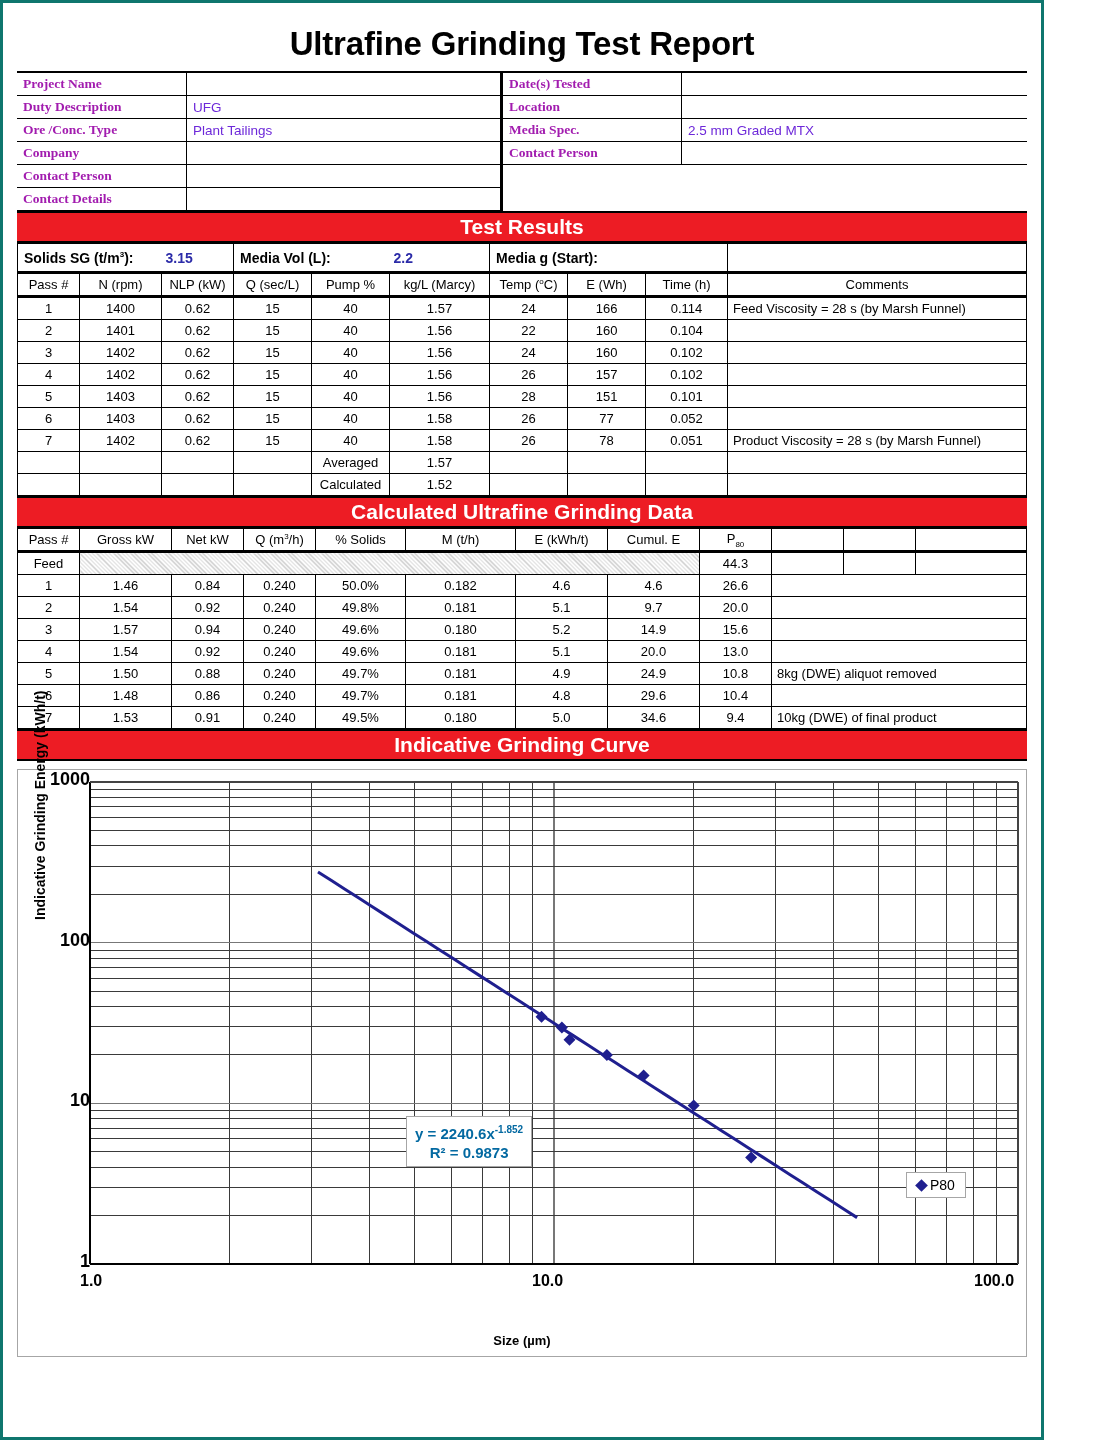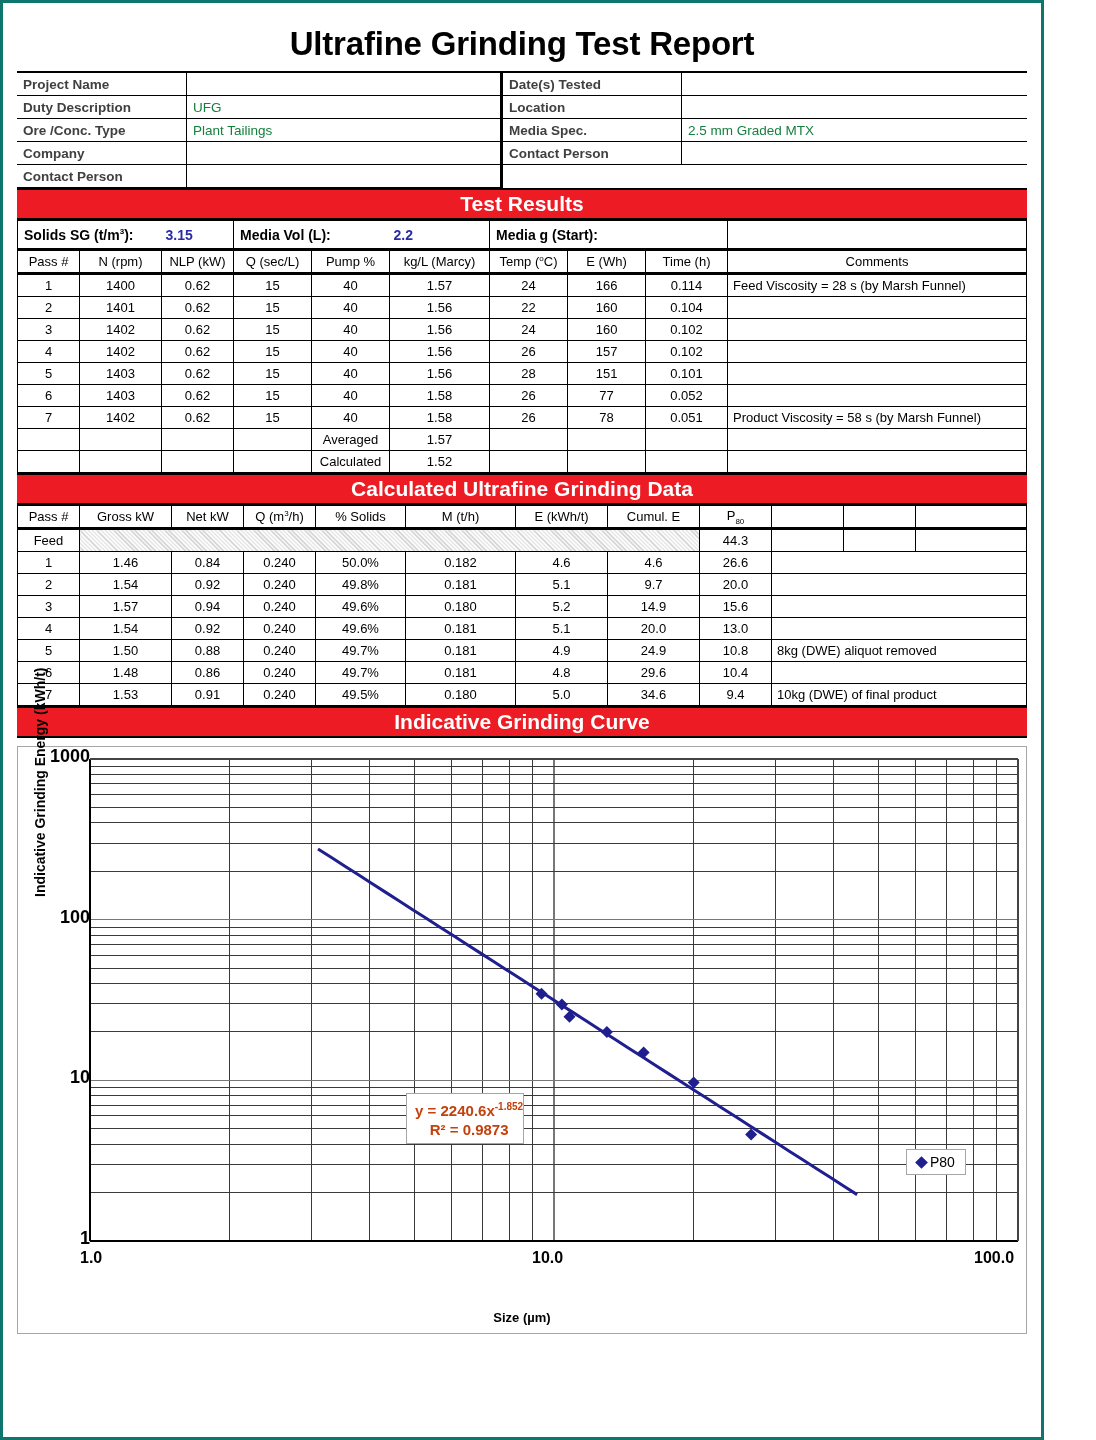--- a/index.html
+++ b/index.html
@@ -38,22 +38,22 @@
   .hdr-left { width: 483px; border-right: 3px solid #000; }
   .hdr-right { flex: 1; }
   .hdrwrap td {
     height: 22px;
     font-size: 13.5px;
     border-bottom: 1px solid #000;
     padding: 0 0 0 6px;
     vertical-align: middle;
     white-space: nowrap;
   }
-  .hdrwrap td.lbl { font-weight: bold; color: #404040; }
-  .hdrwrap td.val { color: #15803d; font-weight: normal; }
+  .hdrwrap td.lbl { font-weight: bold; color: #a21caf; font-family: Liberation Serif, serif; }
+  .hdrwrap td.val { color: #6d28d9; font-weight: normal; }
   .hdr-left td.lbl { width: 163px; border-right: 1px solid #000; }
   .hdr-right td.lbl { width: 172px; border-right: 1px solid #000; }
 
   
   .banner {
     margin: 0 14px;
     background: #ed1c24;
     color: #ffffff;
     font-size: 21px;
     font-weight: bold;
@@ -139,23 +139,23 @@
     position: absolute;
     font-size: 16px; font-weight: bold;
     white-space: nowrap;
   }
   .plotsvg { position: absolute; left: 0; top: 0; }
   .eqbox {
     position: absolute;
     background: #ffffff;
     border: 1px solid #a6a6a6;
     font-size: 15px; font-weight: bold;
-    color: #c2410c;
+    color: #0369a1;
     text-align: center;
-    padding: 3px 0 4px 8px;
+    padding: 3px 8px 4px 8px;
     line-height: 19px;
   }
   .eqbox .sup { font-size: 10px; vertical-align: super; }
   .legendbox {
     position: absolute;
     background: #ffffff;
     border: 1px solid #a6a6a6;
     font-size: 14px;
     color: #000;
     padding: 4px 10px;
@@ -188,20 +188,24 @@
             <tr>
               <td class="lbl">Ore /Conc. Type</td>
               <td class="val">Plant Tailings</td>
             </tr>
             <tr>
               <td class="lbl">Company</td>
               <td class="val"></td>
             </tr>
             <tr>
               <td class="lbl">Contact Person</td>
+              <td class="val"></td>
+            </tr>
+            <tr>
+              <td class="lbl">Contact Details</td>
               <td class="val"></td>
             </tr>
           </tbody>
       </table>
     </div>
     <div class="hdr-right">
       <table>
         <tbody id="hdr-right-body">
             <tr>
               <td class="lbl">Date(s) Tested</td>
@@ -338,21 +342,21 @@
         <tr>
           <td>7</td>
           <td class="blue">1402</td>
           <td>0.62</td>
           <td class="blue">15</td>
           <td class="blue">40</td>
           <td class="blue">1.58</td>
           <td class="blue">26</td>
           <td>78</td>
           <td>0.051</td>
-          <td class="lft">Product Viscosity = 58 s  (by Marsh Funnel)</td>
+          <td class="lft">Product Viscosity = 28 s  (by Marsh Funnel)</td>
         </tr>
         <tr>
           <td></td>
           <td></td>
           <td></td>
           <td></td>
           <td class="bold">Averaged</td>
           <td class="bold">1.57</td>
           <td></td>
           <td></td>

